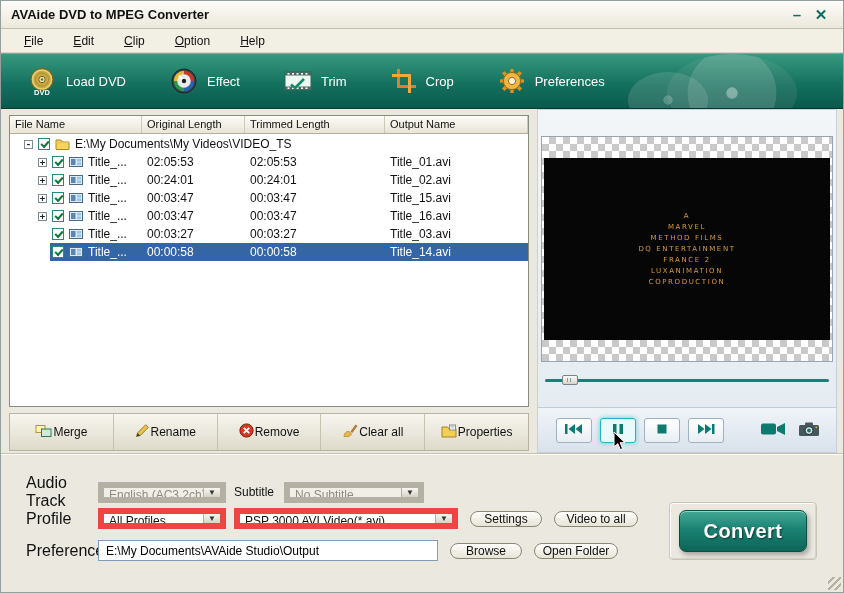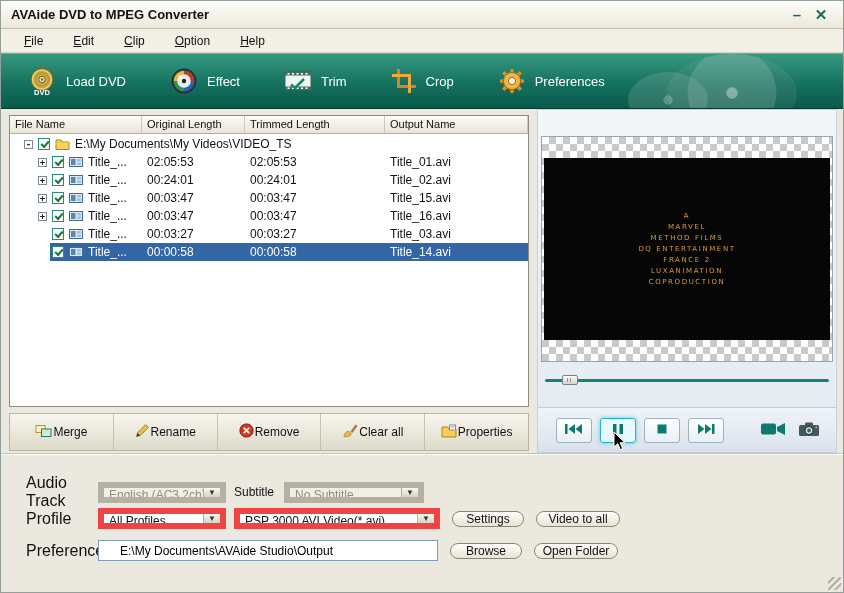--- a/index.html
+++ b/index.html
@@ -67,22 +67,22 @@
   .bottom{position:absolute;left:0;top:452px;width:844px;height:141px;border-top:1px solid #c6c2b2;box-shadow:inset 0 1px 0 #fbfaf6;background:#ebe8e0}
   .b-row{position:absolute;left:25px;display:flex;align-items:center}
   .b-label{width:72px;font-size:16px;flex:none}
   .b-label2{width:50px;margin-left:8px;flex:none}
   .combo{height:21px;border:6px solid #ef4444;background:#fff;display:flex;font-size:12px;cursor:pointer}
   .combo .val{flex:1;padding:0 5px;overflow:hidden;white-space:nowrap}
   .combo .drop{width:17px;height:100%;background:linear-gradient(#f8f7f3,#d6d2c4);border-left:1px solid #b4b0a0;display:flex;align-items:center;justify-content:center;font-size:8px;color:#333;flex:none}
   .combo.disabled{background:#f0eee6;border-color:#b4b0a4;cursor:default}
   .combo.disabled .val{color:#8e8c82}
   .btn{height:16px;border:1px solid #8a8775;border-radius:9px;background:linear-gradient(#fefefc,#e7e3d5);font-size:12px;display:flex;align-items:center;justify-content:center;cursor:pointer}
-  .text-input{height:21px;border:1px solid #7f9db9;background:#fff;font:12px "Liberation Sans",sans-serif;padding:0 21px}
-  .w128{width:128px}.w140{width:140px}.w206{width:206px}.w72{width:72px}.w84{width:84px}.w340{width:340px}
+  .text-input{height:21px;border:1px solid #7f9db9;background:#fff;font:12px "Liberation Sans",sans-serif;padding:0 7px}
+  .w128{width:128px}.w140{width:140px}.w206{width:224px}.w72{width:72px}.w84{width:84px}.w340{width:340px}
   .ml8{margin-left:8px}.ml12{margin-left:12px}
   .convert-frame{position:absolute;left:668px;top:48px;width:148px;height:58px;border:1px solid #c9c5b6;border-radius:4px;box-shadow:inset 1px 1px 0 #fff,inset -1px -1px 0 #d8d4c6;display:flex;align-items:center;justify-content:center}
   .convert-btn{width:128px;height:42px;border-radius:7px;border:1px solid #0a4f44;background:linear-gradient(#45a896,#1b8273 45%,#0d6557);color:#fff;font-size:20px;font-weight:bold;display:flex;align-items:center;justify-content:center;text-shadow:1px 1px 2px rgba(0,0,0,.55);box-shadow:inset 0 1px 0 rgba(255,255,255,.45),2px 3px 5px rgba(0,0,0,.3);cursor:pointer;letter-spacing:.5px}
 
   .cursor{position:absolute;left:612px;top:430px;z-index:99;pointer-events:none}
   .grip{position:absolute;right:2px;bottom:2px;width:13px;height:13px;background:repeating-linear-gradient(135deg,transparent 0 3px,#b6b2a2 3px 5px);cursor:nwse-resize}
 </style>
 </head>
 <body style="--accent: #0e7a6c; --toolbar-top: #37997e; --toolbar-bottom: #0a5a4c; --selection: #3465a4; --credits-text: #d89b3a; --remove-red: #d43a22;">
 
@@ -447,20 +447,23 @@
     <div class="btn w84 ml12">Video to all</div>
   </div>
 
   <div class="b-row" style="top:86px">
     <span class="b-label">Preferences</span>
     <input class="text-input w340" value="E:\My Documents\AVAide Studio\Output" style="">
     <div class="btn w72 ml12">Browse</div>
     <div class="btn w84 ml12">Open Folder</div>
   </div>
 
+  <div class="convert-frame">
+    <div class="convert-btn">Convert</div>
+  </div>
 </div>
 
 <div class="grip"></div>
 
 <div class="cursor">
   <svg width="14" height="20" viewBox="0 0 14 20">
       <path d="M1 1 L1 16 L4.8 12.6 L7.3 18.6 L9.6 17.6 L7.1 11.7 L12 11.7 Z" fill="#000" stroke="#fff" stroke-width="1"></path>
     </svg>
 </div>
 

